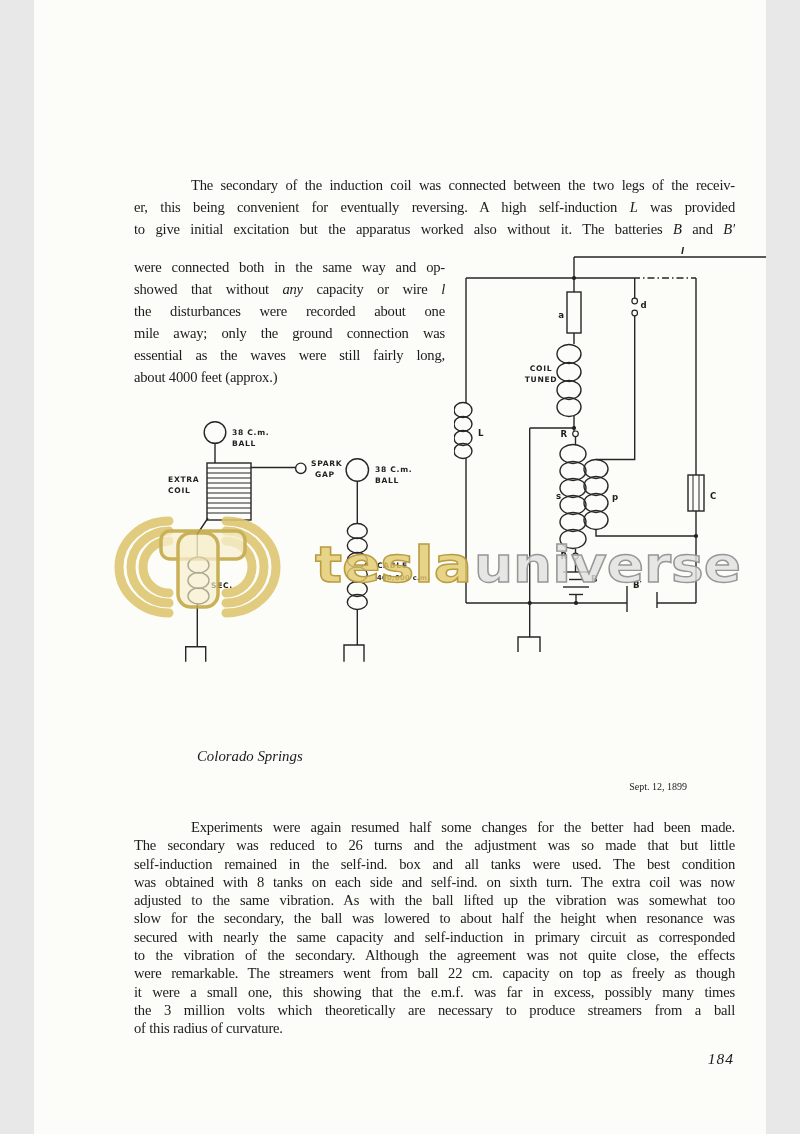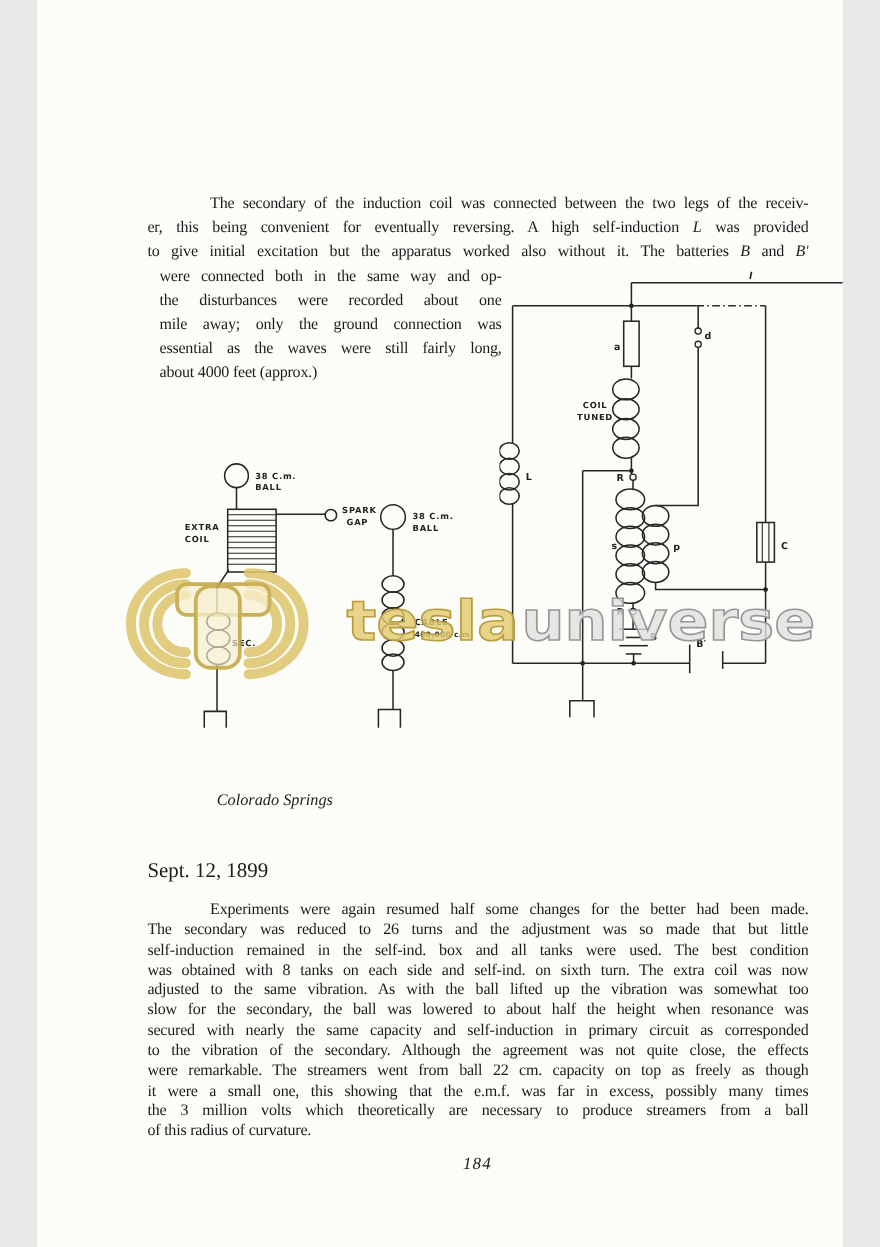--- a/index.html
+++ b/index.html
@@ -8,23 +8,23 @@
     background:#fcfcf9; overflow:hidden;
     font-family:"Liberation Serif", serif; color:#1b1b1b;
   }
   .textblock { position:absolute; font-size:14.6px; letter-spacing:-0.2px; }
   .tb22 .tl { height:22px; line-height:22px; }
   .tb18 .tl { height:18.3px; line-height:18.3px; }
   .tl { text-align:justify; text-align-last:justify; overflow:hidden; white-space:nowrap; }
   .tl.ind { text-indent:57px; }
   .tl.last { text-align-last:left; }
   .it { font-style:italic; }
-  .dateline-place { position:absolute; left:163px; top:720px; font-style:italic; font-size:14.8px; }
-  .dateline-date { position:absolute; left:100px; top:781px; width:553px; font-size:19px; }
-  .pagenum { position:absolute; left:100px; top:1050px; width:600px; text-align:center;
+  .dateline-place { position:absolute; left:163px; top:748px; font-style:italic; font-size:14.8px; }
+  .dateline-date { position:absolute; left:100px; top:781px; width:553px; text-align:right; font-size:10px; }
+  .pagenum { position:absolute; left:100px; top:1050px; width:600px; text-align:right;
              font-style:italic; font-size:15.5px; letter-spacing:1px; }
   .fig { position:absolute; }
   .fig-left { left:110px; top:410px; }
   .fig-right { left:420px; top:245px; }
   .wm { position:absolute; left:0; top:505px; pointer-events:none; z-index:5; }
   svg text { user-select:none; }
   .figlabel { font-family:"DejaVu Sans", sans-serif; font-size:7.6px; font-weight:bold;
               letter-spacing:0.7px; fill:#222; }
   .figlabel-sm { font-family:"DejaVu Sans", sans-serif; font-size:6.8px; font-weight:bold;
               letter-spacing:0.3px; fill:#222; }
@@ -40,22 +40,23 @@
 <body>
 
 <div class="page">
 
   <div class="textblock tb22" style="left:100px; top:174px; width:601px;">
       <div class="tl ind"><span>The secondary of the induction coil was connected between the two legs of the receiv-</span></div>
       <div class="tl"><span>er, this being convenient for eventually reversing. A high self-induction </span><span class="it">L</span><span> was provided</span></div>
       <div class="tl"><span>to give initial excitation but the apparatus worked also without it. The batteries </span><span class="it">B</span><span> and </span><span class="it">B′</span></div>
     </div>
 
-  <div class="textblock tb22" style="left:100px; top:240px; width:311px;margin-left:11px;">
+  <div class="textblock tb22" style="left:100px; top:256px; width:311px;">
       <div class="tl"><span>were connected both in the same way and op-</span></div>
+      <div class="tl"><span>showed that without </span><span class="it">any</span><span> capacity or wire </span><span class="it">l</span></div>
       <div class="tl"><span>the disturbances were recorded about one</span></div>
       <div class="tl"><span>mile away; only the ground connection was</span></div>
       <div class="tl"><span>essential as the waves were still fairly long,</span></div>
       <div class="tl last"><span>about 4000 feet (approx.)</span></div>
     </div>
 
   <svg class="fig fig-right" width="345" height="425" viewBox="0 0 345 425">
 
     <path class="wire" d="M120,12 H333"></path>
     <text class="figletter it" x="227" y="9" font-style="italic">l</text>

